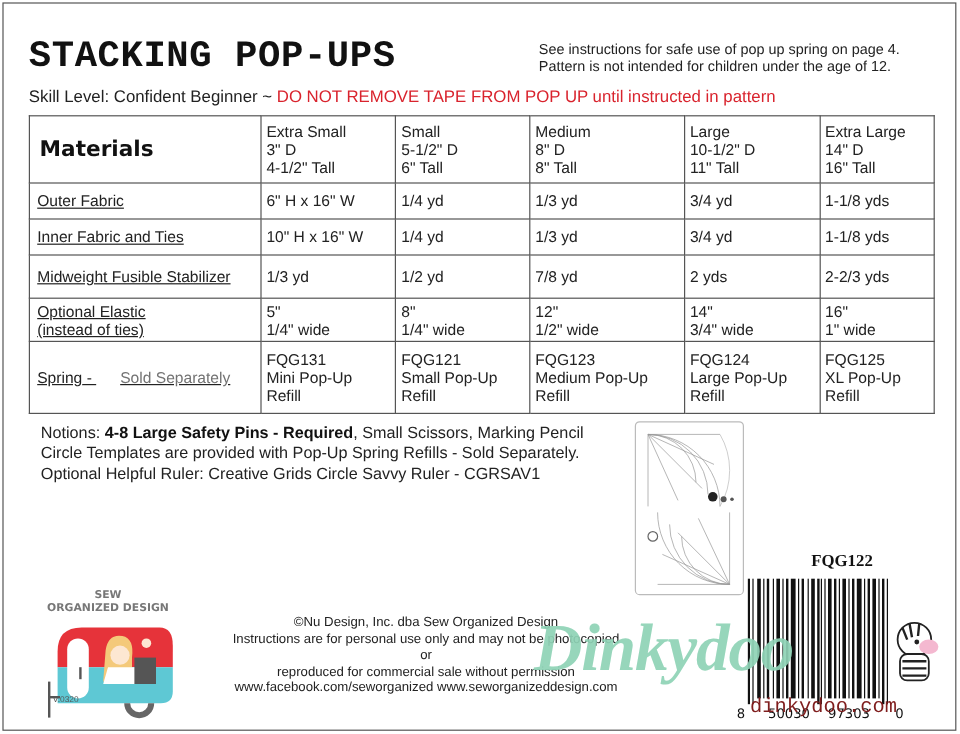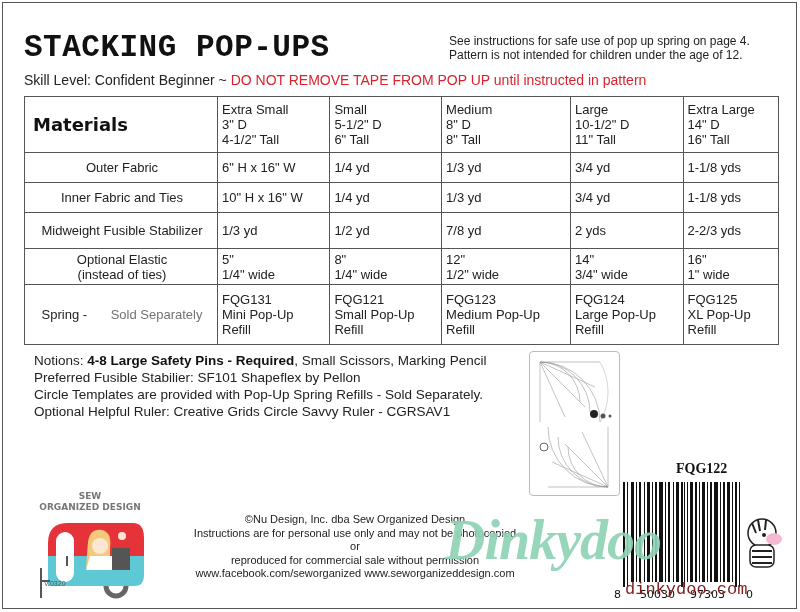--- a/index.html
+++ b/index.html
@@ -8,21 +8,21 @@
   .frame { position:absolute; left:2px; top:2px; width:795px; height:607px; border:1px solid #555; box-sizing:border-box; }
   .title { position:absolute; left:24px; top:30px; font-family:Liberation Mono, monospace; font-weight:bold;
            font-size:31px; letter-spacing:0.5px; color:#111; margin:0; }
   .notice { position:absolute; left:449px; top:34px; font-size:12px; line-height:14px; color:#222; width:340px; }
   .skill { position:absolute; left:24px; top:72px; font-size:14px; color:#222; }
   .skill .warn { color:#d9232d; }
   table.mat { position:absolute; left:24px; top:96px; border-collapse:collapse; width:755px; font-size:13px; }
   table.mat td, table.mat th { border:1.5px solid #555; text-align:left; vertical-align:middle; padding:0 4px;
            font-weight:normal; line-height:15px; color:#222; }
   table.mat th.hdr-label { text-align:left; font-family:"DejaVu Sans", sans-serif; font-weight:bold; font-size:18px; padding-left:8px; color:#111;margin-top:24px; }
-  table.mat td.label { text-align:center; padding-left:6px; }
+  table.mat td.label { text-align:left; padding-left:6px;text-decoration:underline; }
   table.mat td.label .red { color:#737373;margin-left:20px; }
   .row-head { height:56px; }
   .row-s { height:30px; }
   .row-m { height:36px; }
   .row-l { height:60px; }
   .notions { position:absolute; left:34px; top:352px; font-size:13.5px; line-height:17px; color:#222; }
   .notions b { color:#111; }
   .ruler { position:absolute; left:529px; top:351px; width:89px; height:143px; border:1px solid #bbb; border-radius:4px; background:#fff; overflow:hidden; }
   .sku { position:absolute; left:676px; top:461px; font-family:Liberation Serif, serif; font-weight:bold; font-size:14px; color:#111; }
   .barcode { position:absolute; left:623px; top:482px; width:120px; height:105px; }
@@ -157,21 +157,20 @@
           <div>FQG125</div>
           <div>XL Pop-Up</div>
           <div>Refill</div>
         </td>
   </tr>
 </tbody>
   </table>
 
 <div class="notions">
   <div><span>Notions: </span><b>4-8 Large Safety Pins - Required</b><span>,  Small Scissors,  Marking Pencil</span></div>
-  <div>Preferred Fusible Stabilier: SF101  Shapeflex by Pellon</div>
   <div>Circle Templates are provided with Pop-Up Spring Refills - Sold Separately.</div>
   <div>Optional Helpful Ruler: Creative Grids Circle Savvy Ruler - CGRSAV1</div>
 </div>
 
 <div class="ruler">
   <svg width="89" height="143" viewBox="0 0 89 143">
     <g fill="none" stroke="#999" stroke-width="0.6">
       <path d="M10 10 A60 60 0 0 1 70 70"></path>
         <path d="M10 10 A50 50 0 0 1 60 60"></path>
         <path d="M10 10 A40 40 0 0 1 50 50"></path>

